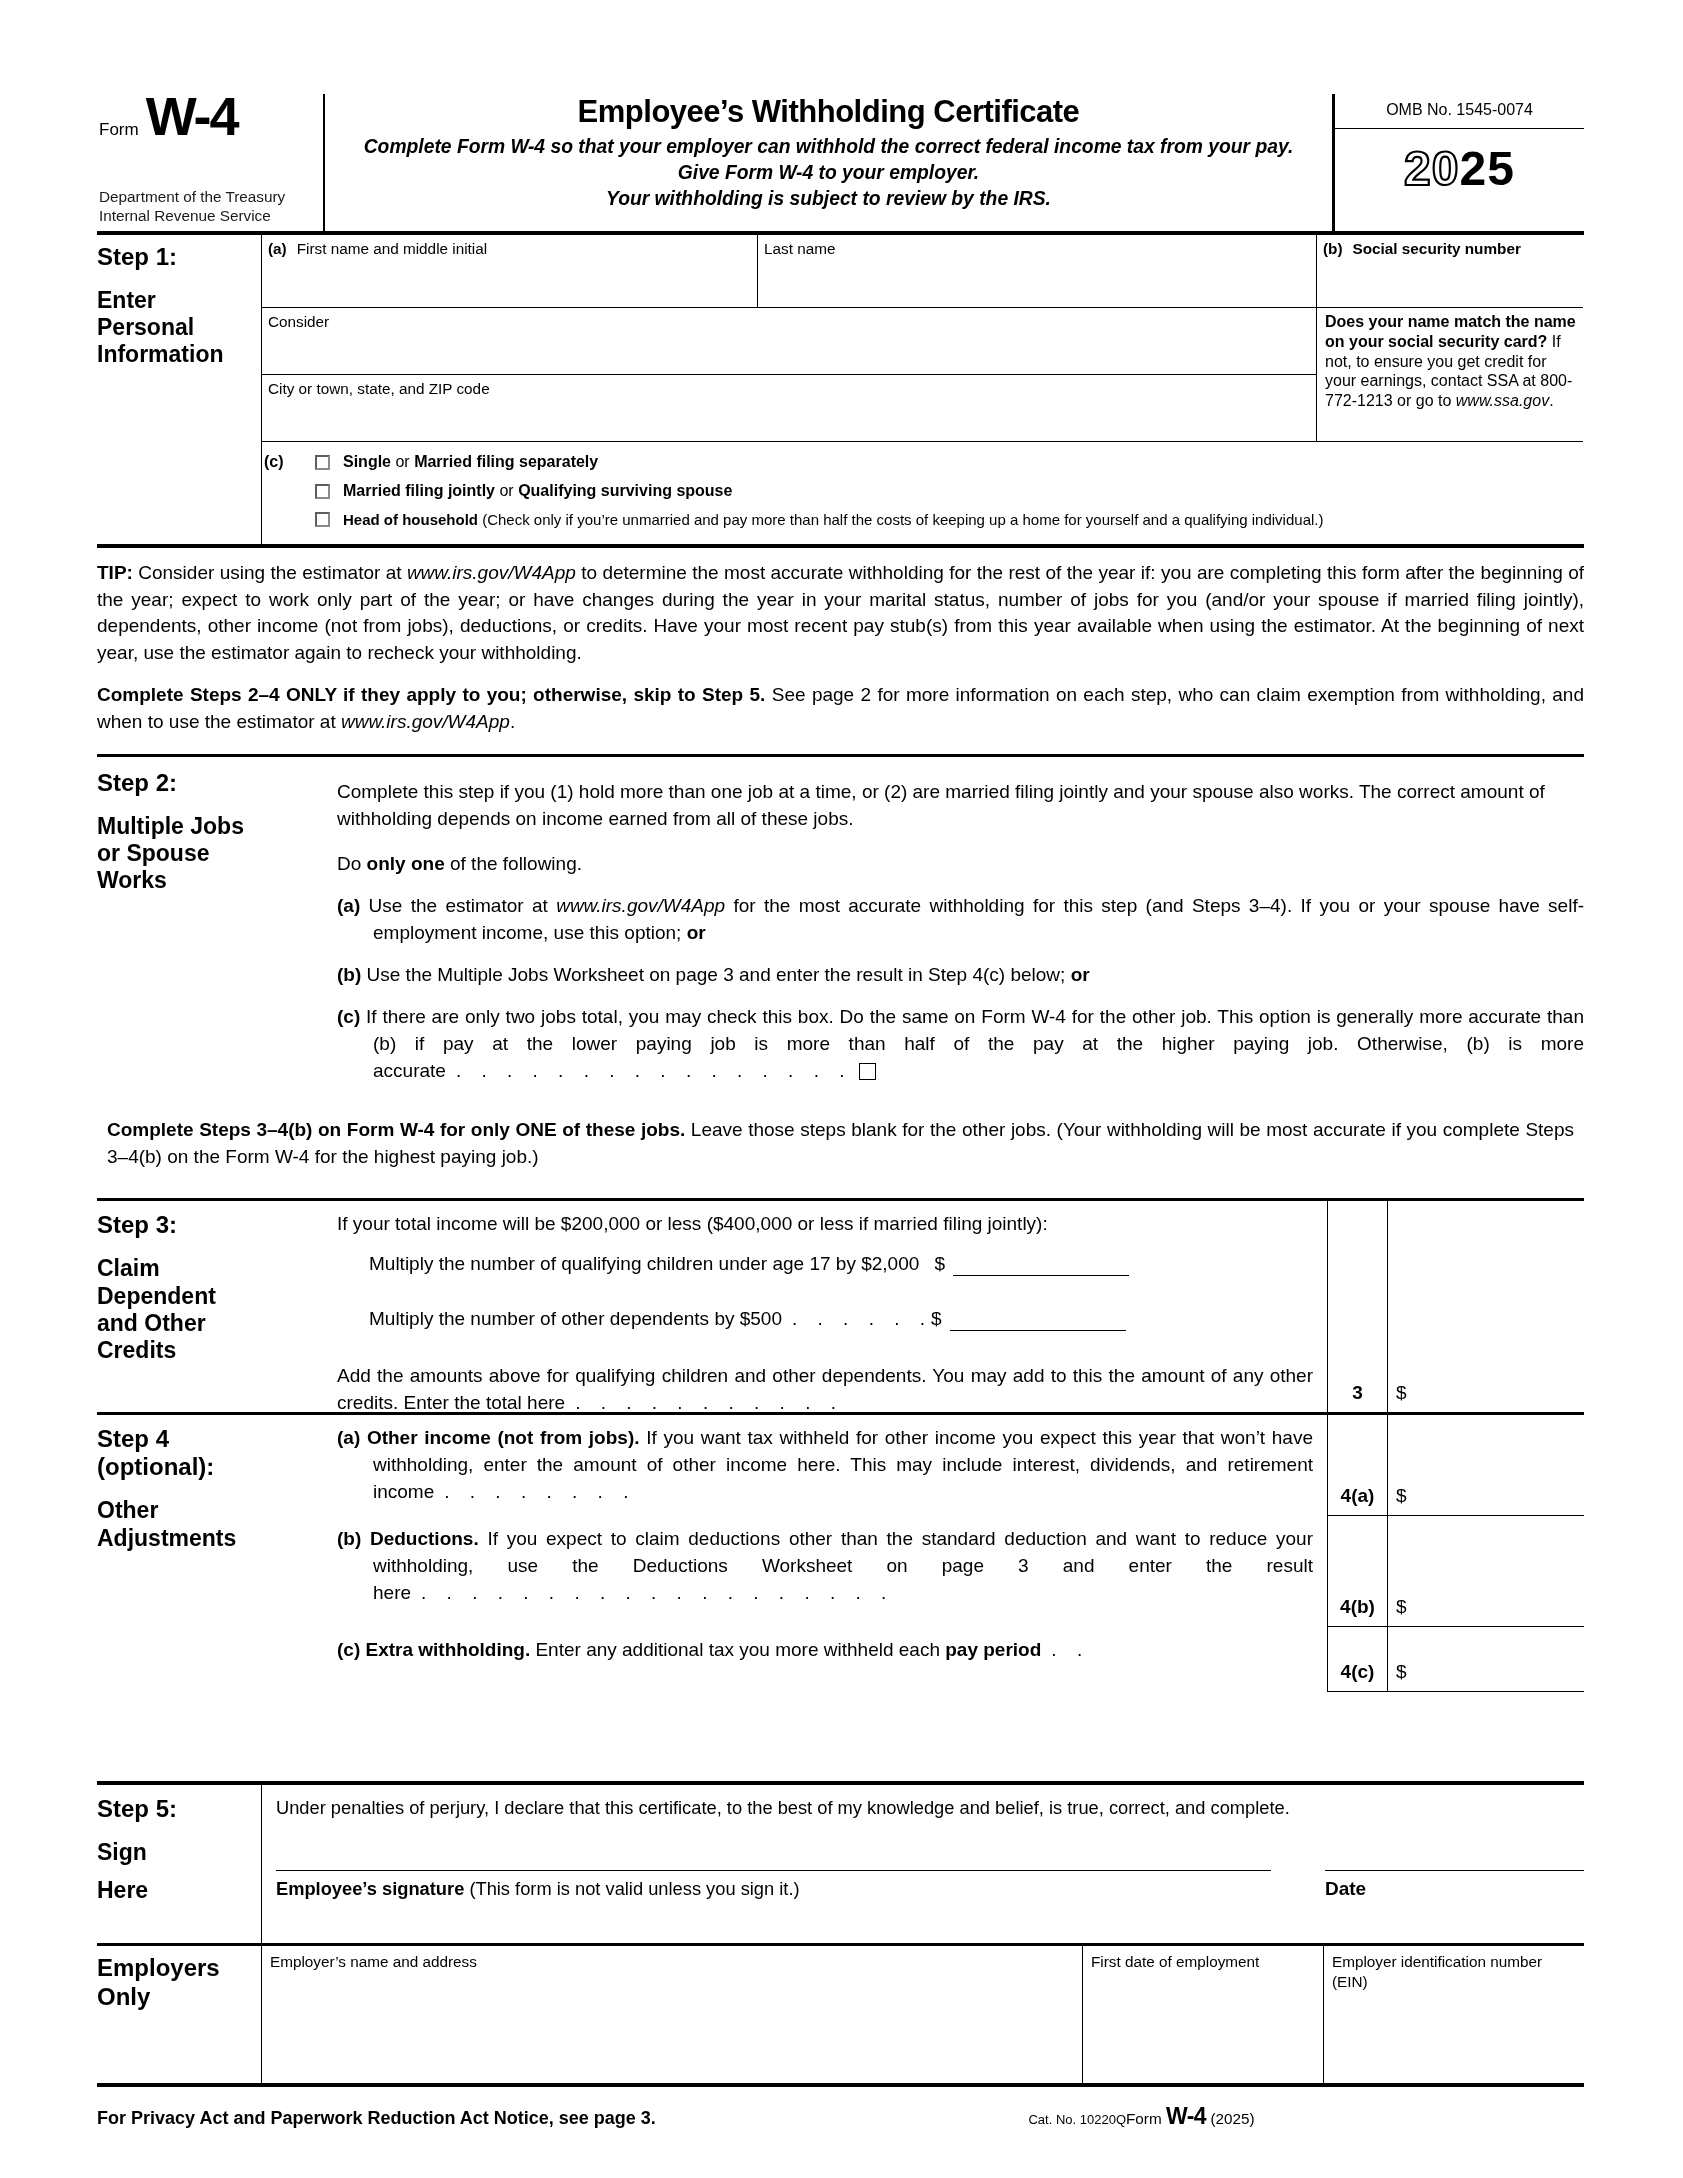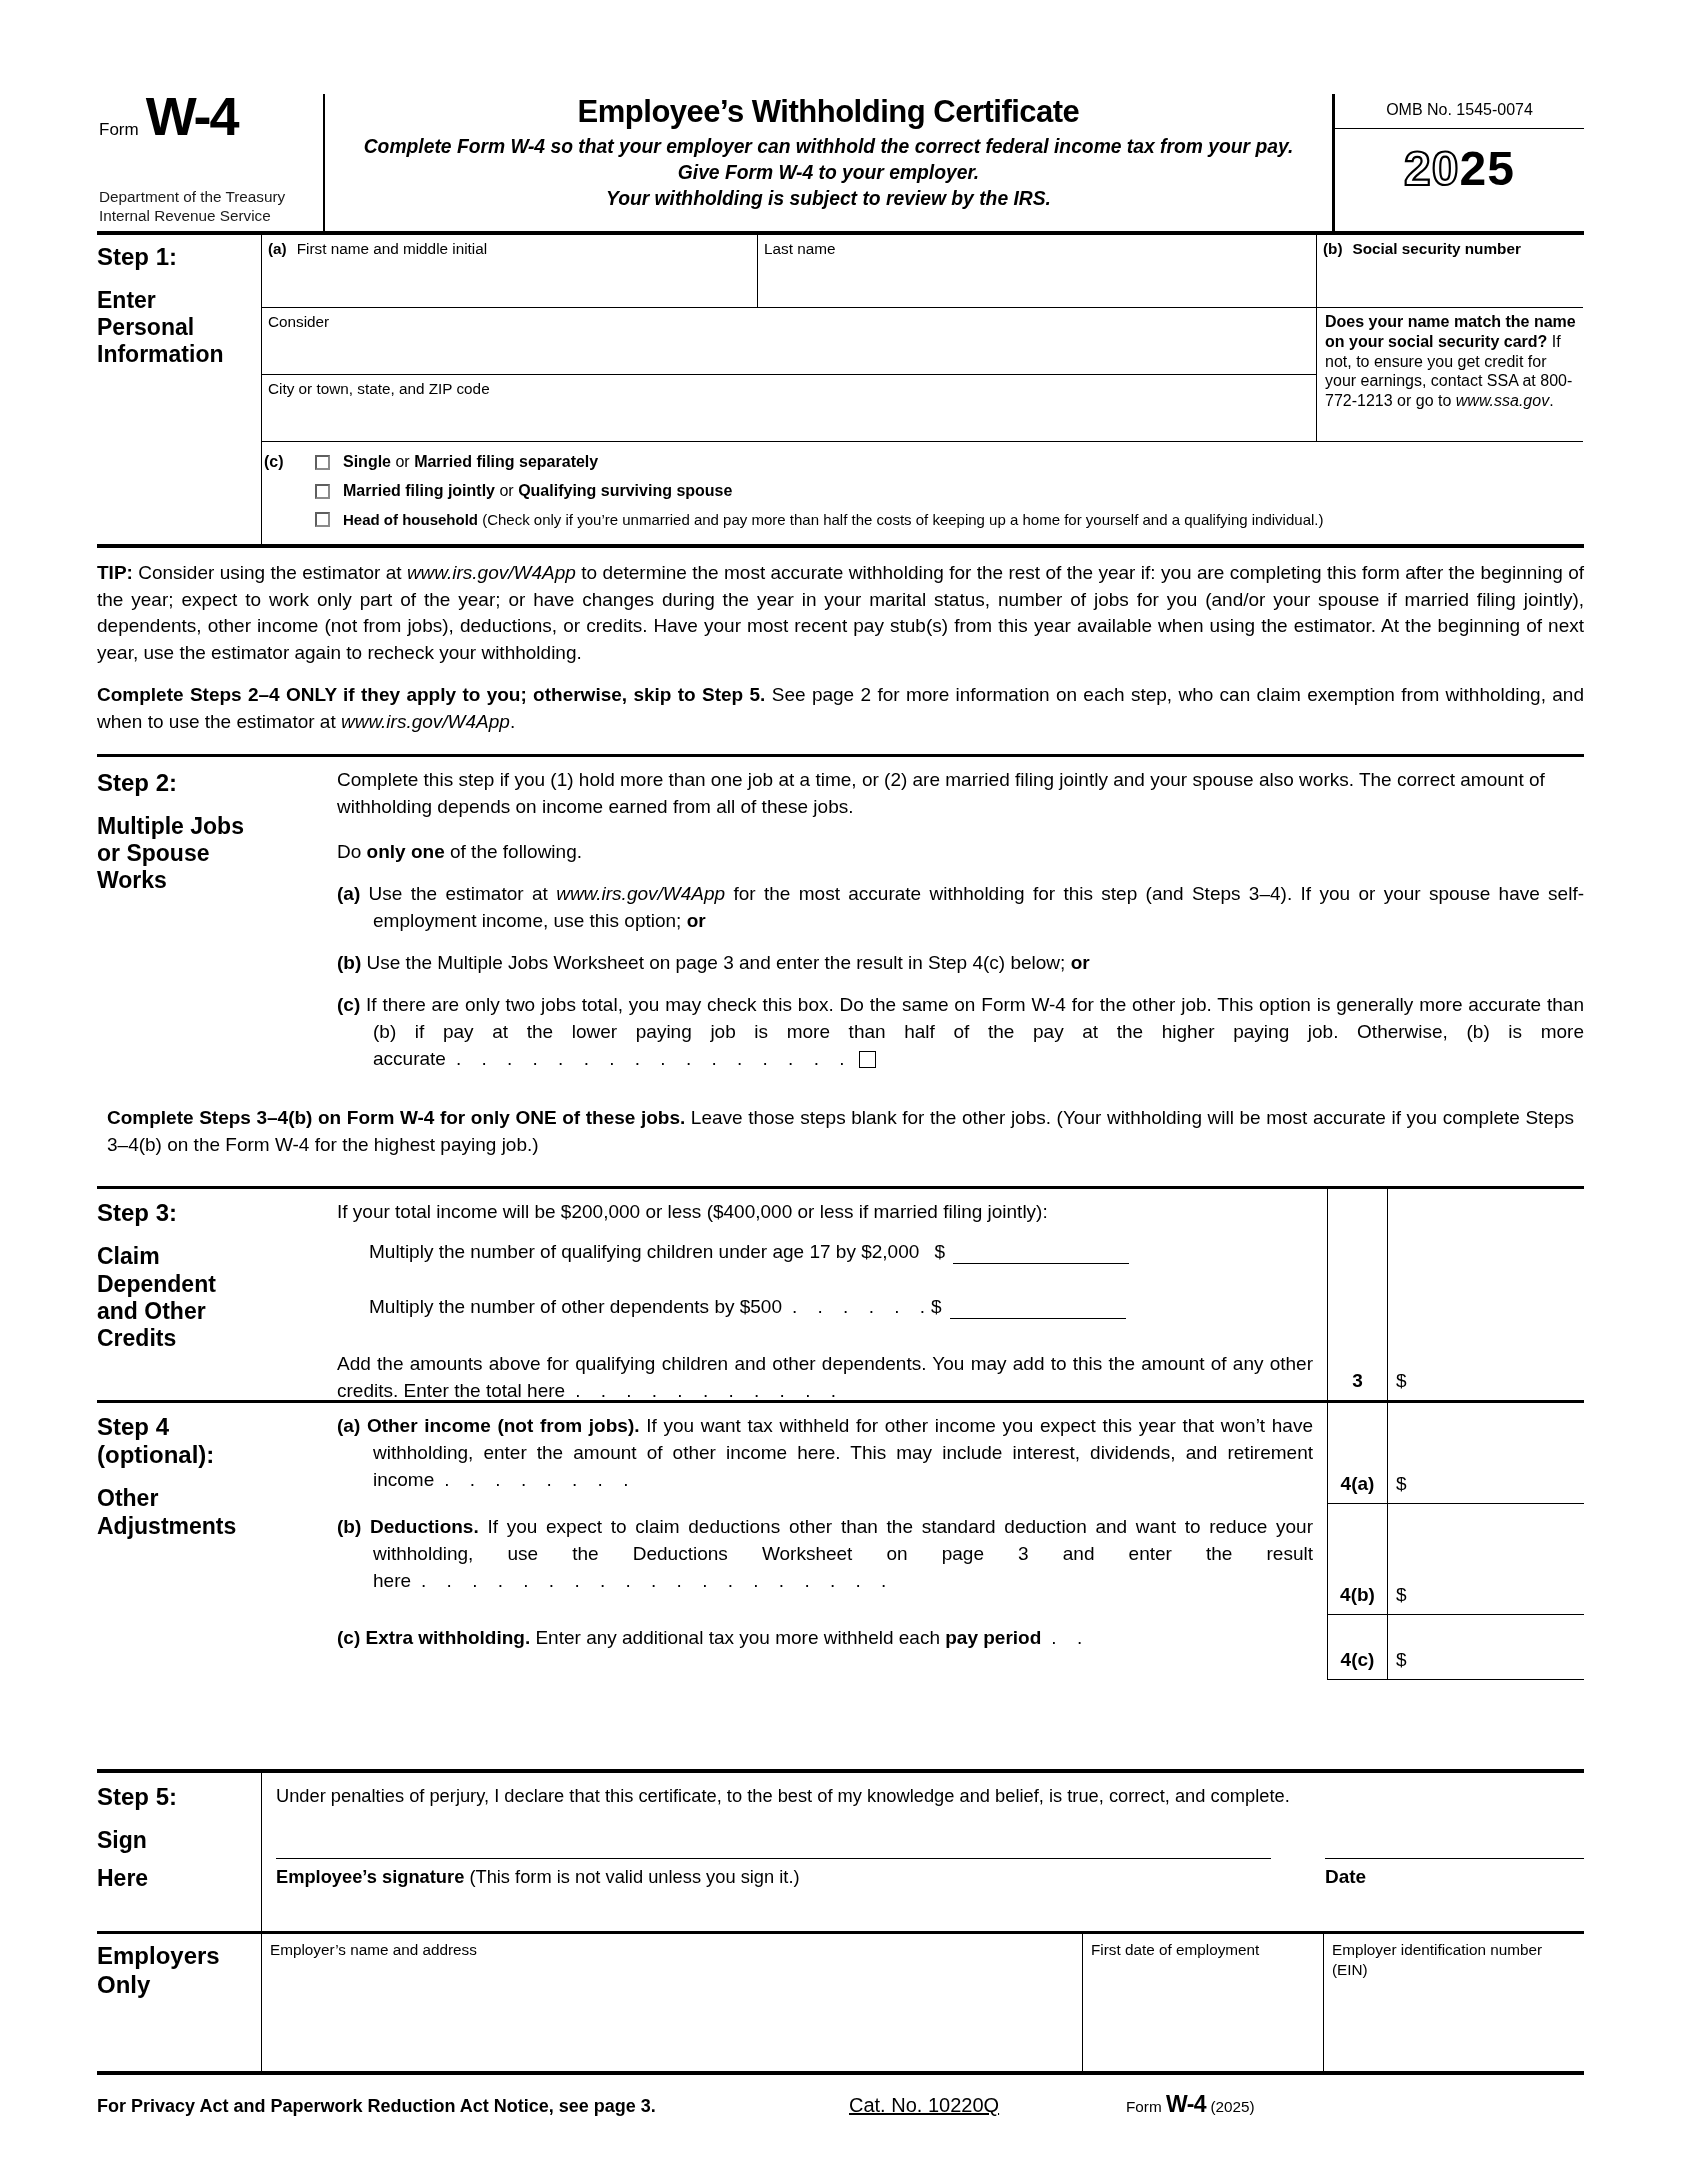--- a/index.html
+++ b/index.html
@@ -45,21 +45,21 @@
   .opt-text-sm{font-size:15px;}
   
   .para{font-size:19px;line-height:1.4;text-align:justify;}
   .tipblock{padding:12px 0 6px;}
   .note24{padding:10px 0 18px;border-bottom:3px solid #000;}
   .note34{padding:14px 0 18px;border-bottom:3px solid #000;}
   
   .s2{display:flex;padding:10px 0 8px;}
   .s2-label{width:240px;flex:none;padding-top:2px;box-sizing:border-box;}
   .s2-content{flex:1;font-size:19px;line-height:1.42;}
-  .s2-content .p1{margin:0 0 18px;}
+  .s2-content .p1{margin:12px 0 18px;}
   .s2-content .p2{margin:0 0 16px;}
   .item{padding-left:36px;text-indent:-36px;margin:0 0 15px;text-align:justify;}
   .item:last-child{margin-bottom:0;}
   .leader{word-spacing:15px;margin:0 6px 0 10px;white-space:nowrap;}
   .cb2{display:inline-block;width:17px;height:17px;border:1.5px solid #000;vertical-align:-3px;margin-left:8px;box-sizing:border-box;}
   
   .g4{display:grid;grid-template-columns:240px auto 60px 197px;}
   .s3{grid-template-rows:40px 55px 57px 59px;border-bottom:3px solid #000;padding-top:0;}
   .s4{grid-template-rows:101px 111px 65px 89px;border-bottom:4px solid #000;}
   .g-label{grid-column:1;padding-top:10px;box-sizing:border-box;}
@@ -84,21 +84,21 @@
   .date-box{flex:1;border-top:1.5px solid #000;padding-top:7px;font-size:19px;font-weight:700;box-sizing:border-box;}
   
   .emp{display:grid;grid-template-columns:165px 820px 241px auto;min-height:137px;border-bottom:4px solid #000;}
   .emp-label{border-right:1.5px solid #000;padding-top:8px;font-size:24px;font-weight:700;line-height:1.2;box-sizing:border-box;}
   .emp-cell{font-size:15.3px;padding:6px 8px;box-sizing:border-box;line-height:1.3;}
   .emp-date{border-left:1.5px solid #000;}
   .emp-ein{border-left:1.5px solid #000;}
   
   .foot{display:flex;align-items:baseline;padding-top:16px;}
   .f-left{width:752px;font-size:18px;font-weight:700;}
-  .f-cat{width:277px;text-align:left;font-size:20px;text-decoration:underline;}
+  .f-cat{width:277px;text-align:right;font-size:13px;}
   .f-right{flex:1;font-size:15.3px;}
   .f-w4{font-size:23px;font-weight:800;letter-spacing:-0.5px;}
 </style>
 </head>
 <body>
 
 <div class="page">
 
   <header class="hdr">
     <div class="hdr-left">

